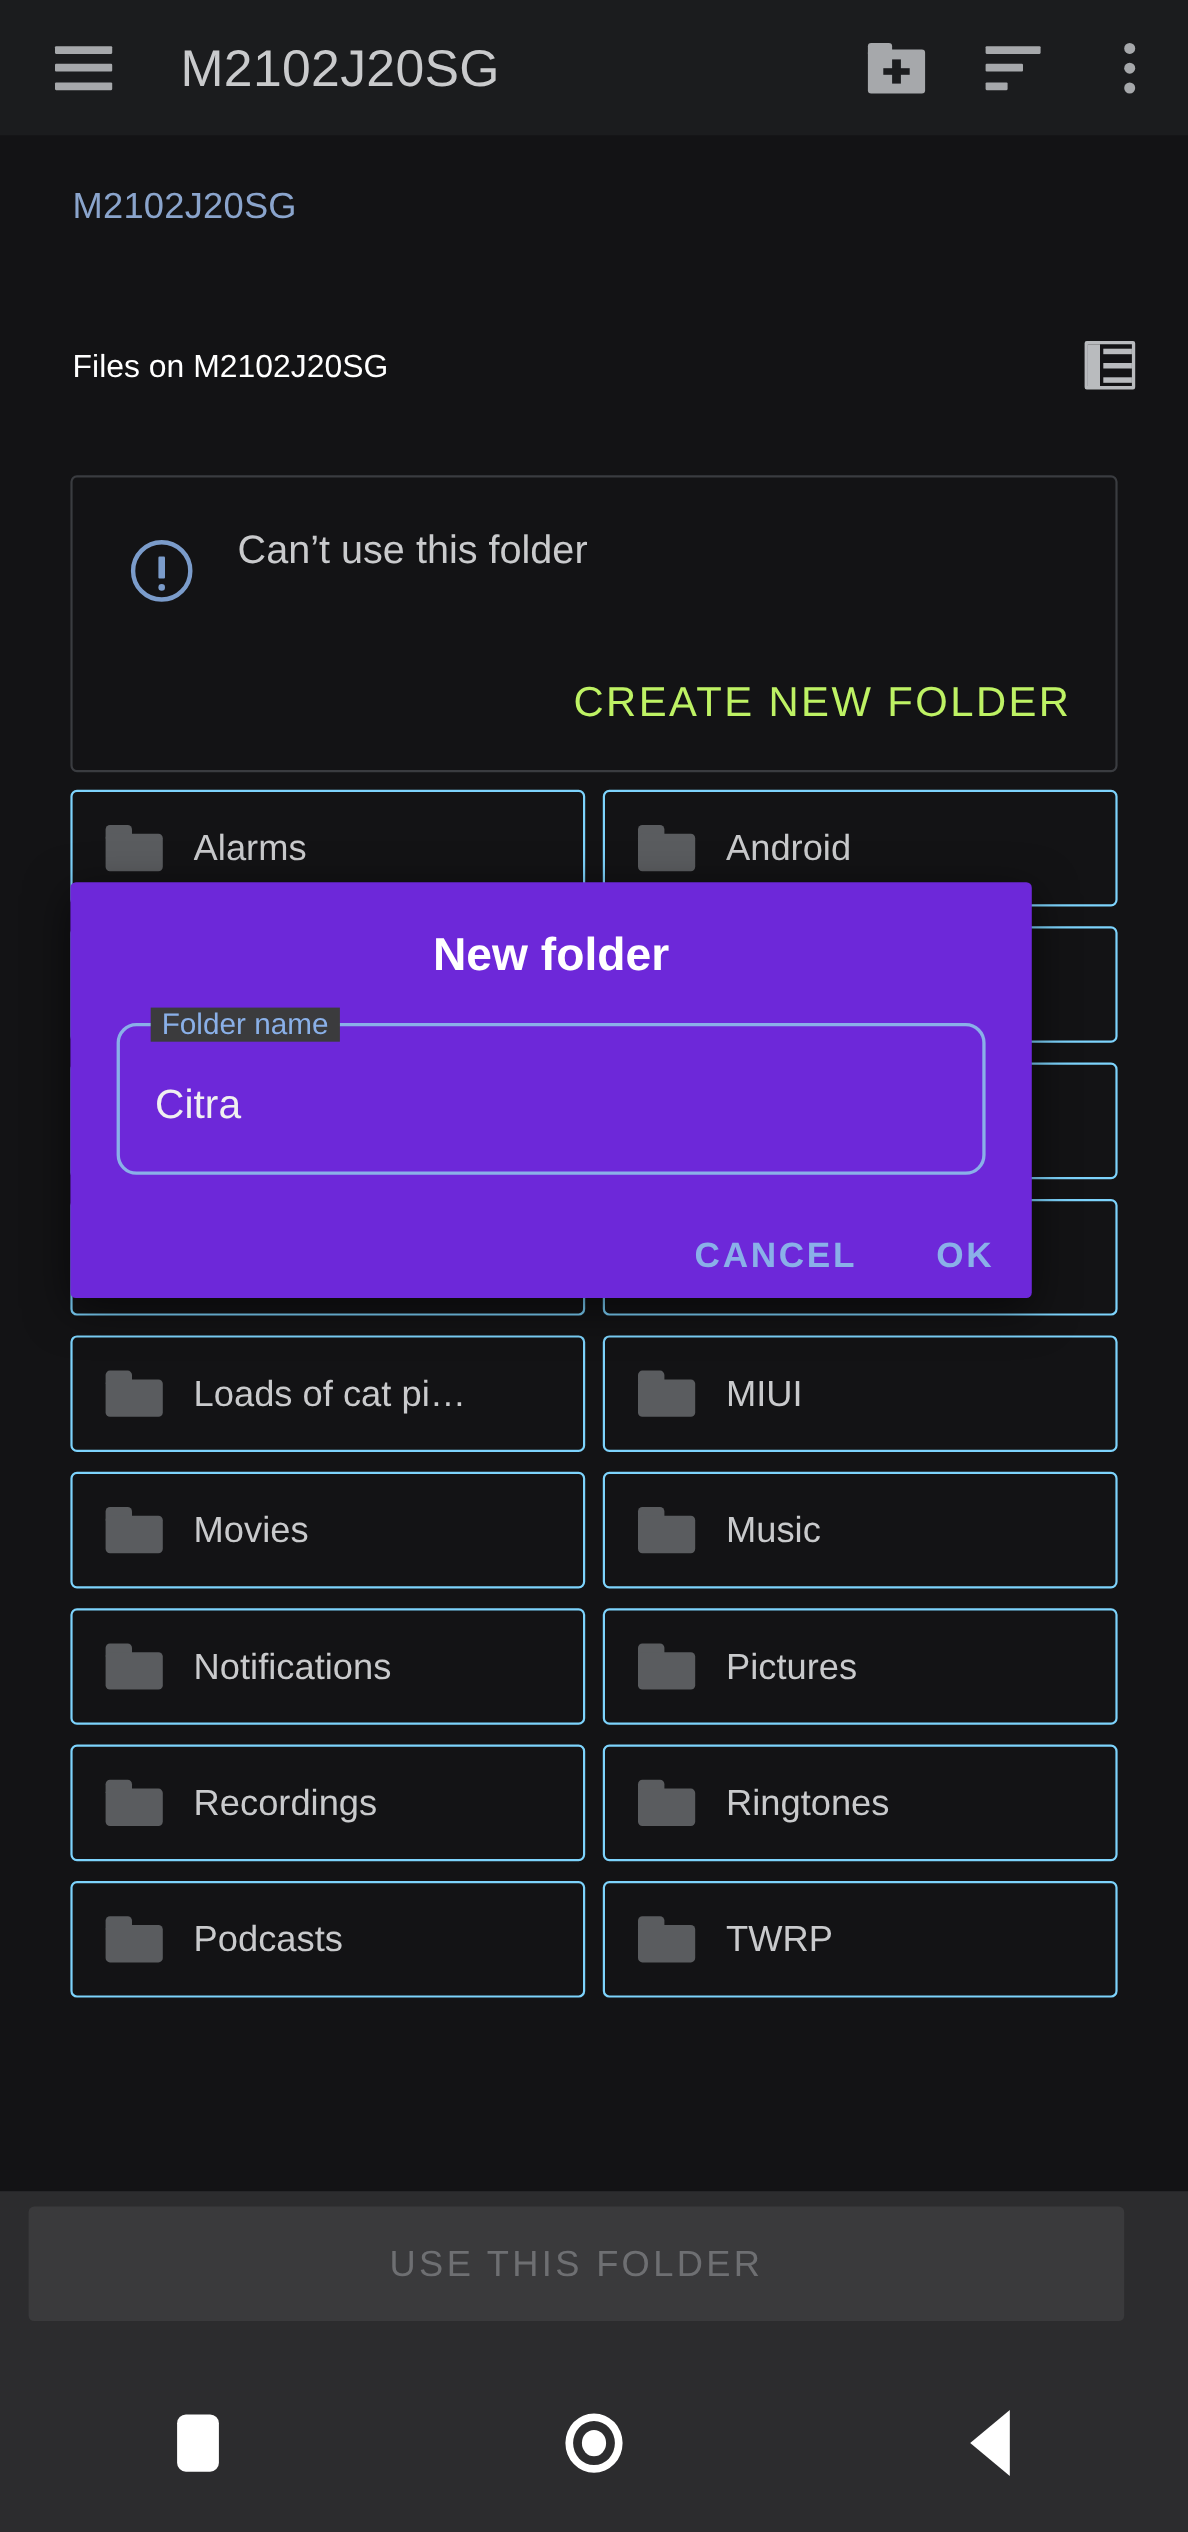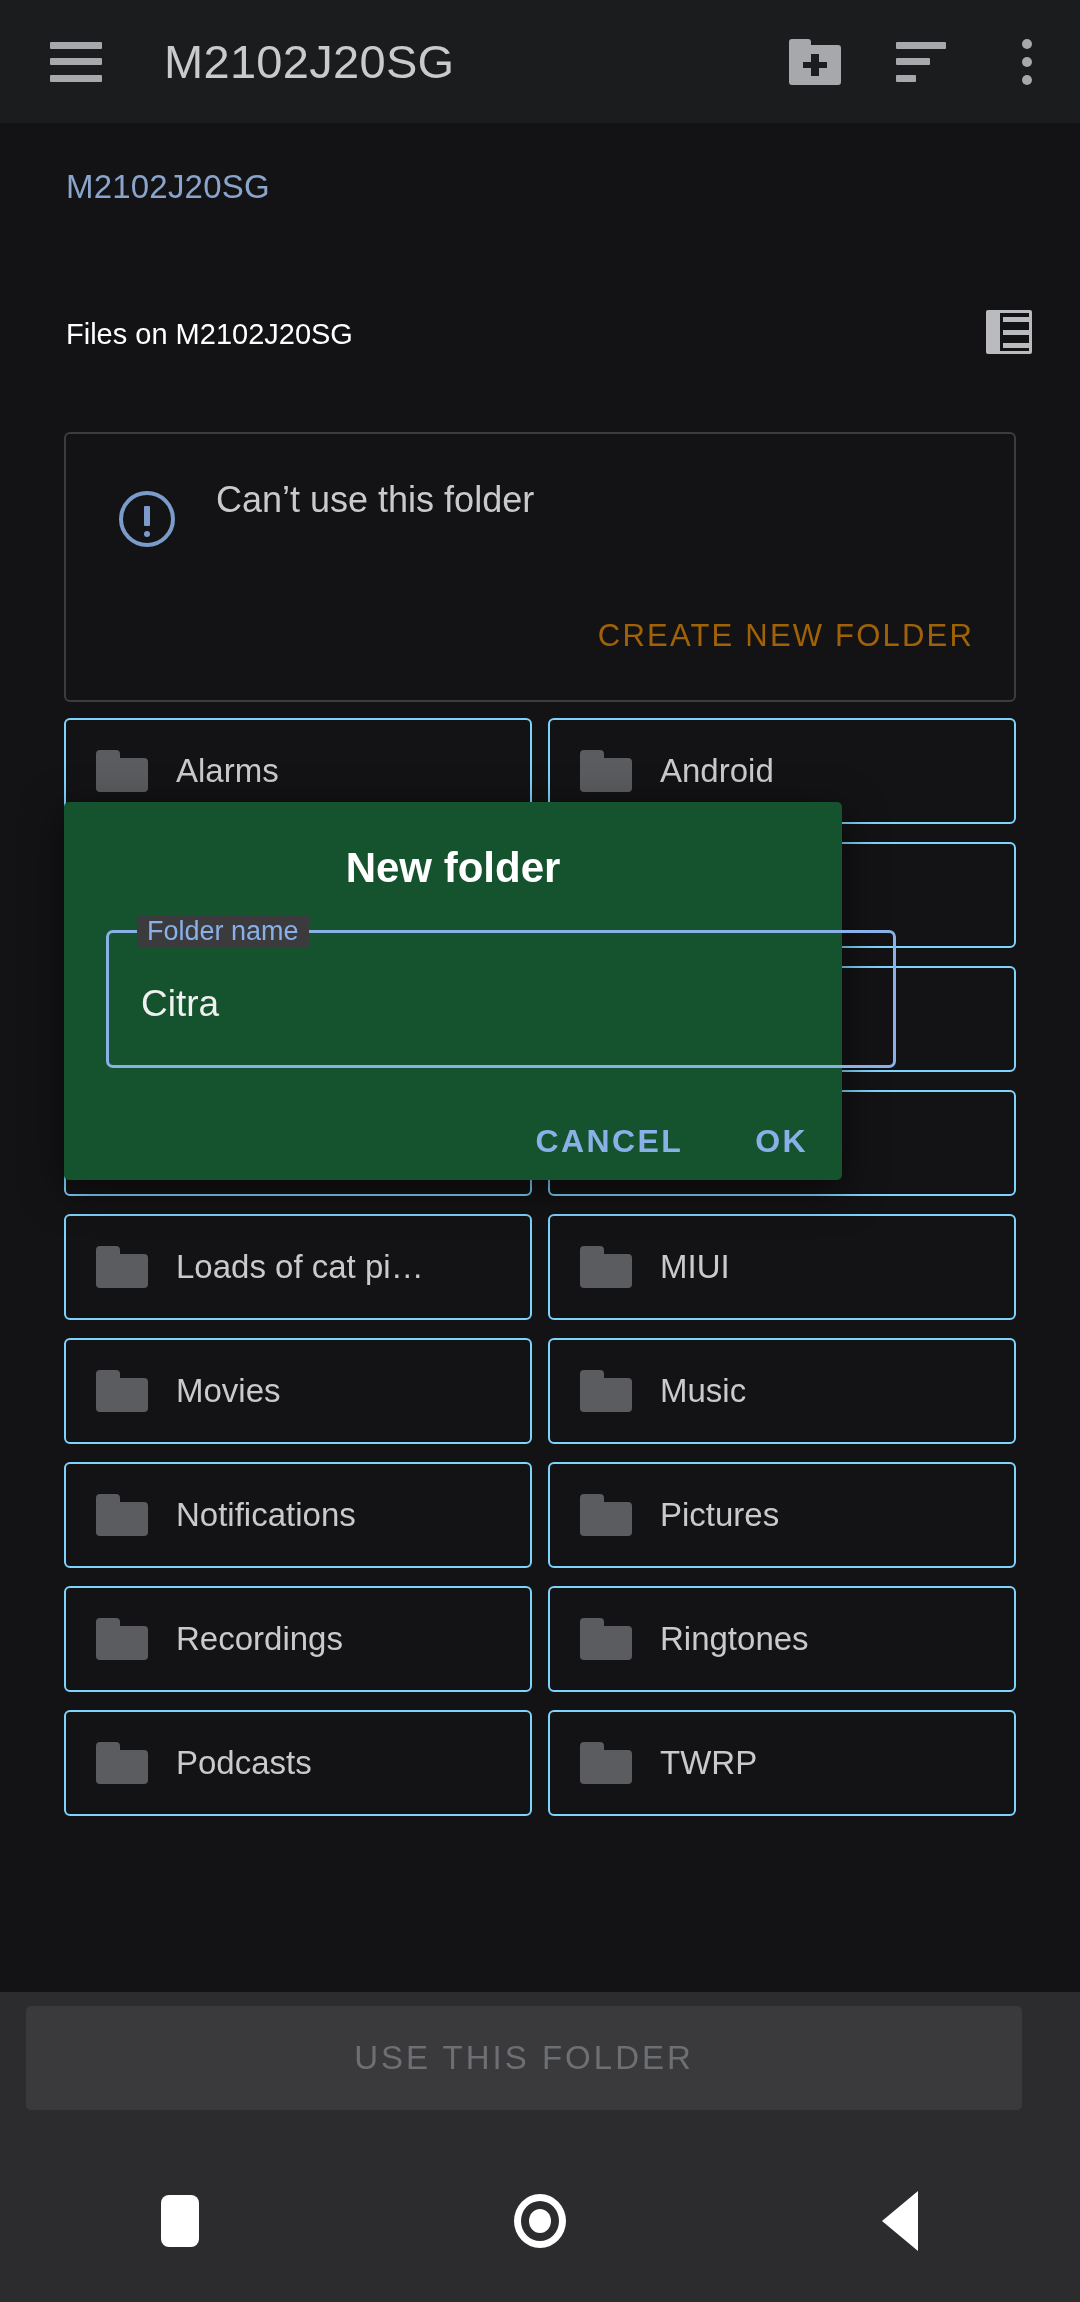--- a/index.html
+++ b/index.html
@@ -73,51 +73,51 @@
     border: 2px solid #3a3c40; border-radius: 6px; background: #131315;
   }
   .warn-icon { position: absolute; left: 53px; top: 57px; width: 56px; height: 56px;
     border: 4px solid #7b9ccb; border-radius: 50%; }
   .warn-icon .bang { position: absolute; left: 50%; top: 11px; margin-left: -3px;
     width: 6px; height: 20px; background: #7b9ccb; border-radius: 1px; }
   .warn-icon .dot { position: absolute; left: 50%; top: 36px; margin-left: -3px;
     width: 6px; height: 6px; background: #7b9ccb; border-radius: 50%; }
   .warn-title { position: absolute; left: 150px; top: 45px; color: #c9cacc; font-size: 36px; }
   .warn-sub { position: absolute; left: 150px; top: 100px; color: #8d8f93; font-size: 28px; }
-  .warn-action { position: absolute; right: 40px; top: 184px; color: #a16207;
-    font-size: 31px; letter-spacing: 2.2px; font-weight: 500; cursor: pointer; }
+  .warn-action { position: absolute; right: 40px; top: 184px; color: #bef264;
+    font-size: 38px; letter-spacing: 2.2px; font-weight: 500; cursor: pointer; }
 
   
   .grid { position: absolute; left: 0; top: 718px; width: 1080px; }
   .grid-row { display: flex; gap: 16px; padding: 0 64px; margin-bottom: 18px; }
   .folder-item {
     flex: 1 1 0; height: 106px; border: 2px solid #7dd3fc; border-radius: 6px;
     background: #131315; display: flex; align-items: center; cursor: pointer;
     overflow: hidden;
   }
   .folder-ic { position: relative; width: 52px; height: 42px; margin-left: 30px; flex: none; }
   .folder-ic .b { position: absolute; left: 0; top: 8px; width: 52px; height: 34px;
     background: #5a5c5f; border-radius: 4px; }
   .folder-ic .t { position: absolute; left: 0; top: 0; width: 24px; height: 12px;
     background: #5a5c5f; border-radius: 4px 4px 0 0; }
   .folder-lbl { margin-left: 28px; color: #c9cacc; font-size: 33px;
     white-space: nowrap; overflow: hidden; }
 
   
   .scrim { position: absolute; inset: 0; background: rgba(0,0,0,0.0); }
   .dialog {
-    position: absolute; left: 64px; top: 802px; width: 778px; height: 378px;
-    background: #14532d; border-radius: 5px;
+    position: absolute; left: 64px; top: 802px; width: 874px; height: 378px;
+    background: #6d28d9; border-radius: 5px;
     box-shadow: 0 10px 40px rgba(0,0,0,0.55);
   }
   .dlg-title { position: absolute; left: 0; right: 0; top: 42px; text-align: center;
     color: #ffffff; font-size: 42px; font-weight: bold; }
   .field {
     position: absolute; left: 42px; top: 128px; width: 790px; height: 138px;
-    border: 3px solid #8ab0e8; border-radius: 7px;
+    border: 3px solid #8ab0e8; border-radius: 18px;
   }
   .field-label {
     position: absolute; left: 28px; top: -17px; padding: 0 10px;
     background: #3b3b3d; color: #8ab0e8; font-size: 27px;
   }
   .field-value {
     position: absolute; left: 32px; top: 50px; color: #f0f0f0; font-size: 37px;
   }
   .dlg-actions { position: absolute; right: 34px; bottom: 20px; display: flex;
     align-items: center; gap: 72px; }

